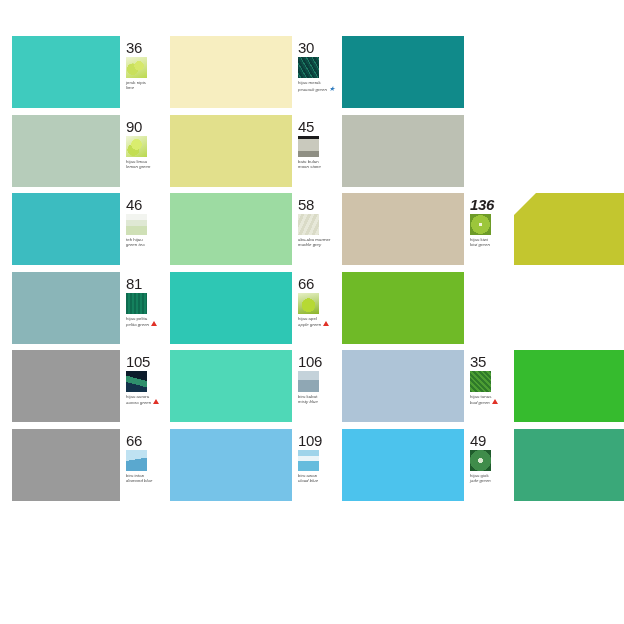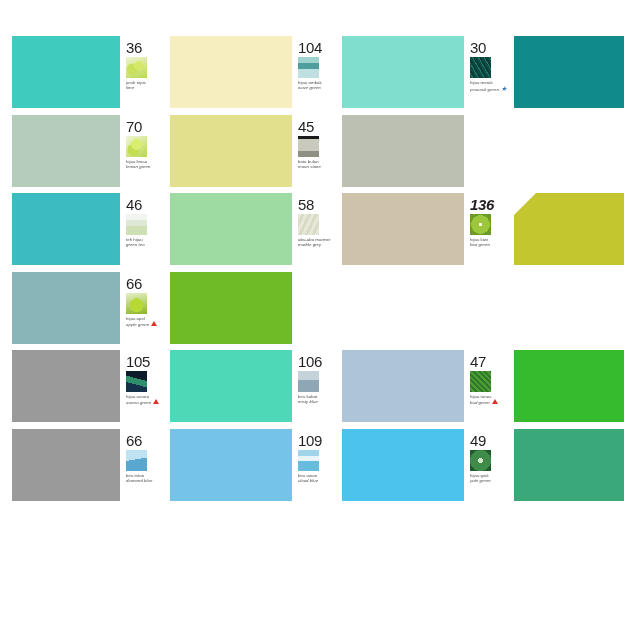--- a/index.html
+++ b/index.html
@@ -203,48 +203,37 @@
             <div class="thumb th-lime"></div>
             <div class="names">
               <div class="name-id">jeruk nipis</div>
               <div class="name-en"><span>lime</span></div>
             </div>
           </div>
           <div class="swatch" style="background: rgb(247, 238, 192);"></div>
         </div>
         <div class="cell">
           <div class="label">
-            <div class="code">104</div>
-            <div class="thumb th-wave"></div>
-            <div class="names">
-              <div class="name-id">hijau ombak</div>
-              <div class="name-en"><span>wave green</span></div>
-            </div>
-          </div>
-          <div class="swatch" style="background: rgb(127, 222, 205);"></div>
-        </div>
-        <div class="cell">
-          <div class="label">
             <div class="code">30</div>
             <div class="thumb th-peacock"></div>
             <div class="names">
               <div class="name-id">hijau merak</div>
               <div class="name-en"><span>peacock green</span><span class="marker star" style="color: rgb(46, 123, 191);">★</span></div>
             </div>
           </div>
           <div class="swatch" style="background: rgb(16, 138, 138);"></div>
         </div>
       </div>
       <div class="row">
         <div class="bleed-swatch">
           <div class="bleed-inner" style="background: rgb(182, 204, 186);"></div>
         </div>
         <div class="cell">
           <div class="label">
-            <div class="code">70</div>
+            <div class="code">90</div>
             <div class="thumb th-lemon"></div>
             <div class="names">
               <div class="name-id">hijau limau</div>
               <div class="name-en"><span>lemon green</span></div>
             </div>
           </div>
           <div class="swatch" style="background: rgb(226, 224, 140);"></div>
         </div>
         <div class="cell">
           <div class="label">
@@ -297,20 +286,31 @@
             <div class="new-badge">NEW</div>
           </div>
         </div>
       </div>
       <div class="row">
         <div class="bleed-swatch">
           <div class="bleed-inner" style="background: rgb(138, 181, 184);"></div>
         </div>
         <div class="cell">
           <div class="label">
+            <div class="code">81</div>
+            <div class="thumb th-pelita"></div>
+            <div class="names">
+              <div class="name-id">hijau pelita</div>
+              <div class="name-en"><span>pelita green</span><span class="marker"><span class="tri" style="border-bottom-color: rgb(224, 49, 39);"></span></span></div>
+            </div>
+          </div>
+          <div class="swatch" style="background: rgb(46, 199, 180);"></div>
+        </div>
+        <div class="cell">
+          <div class="label">
             <div class="code">66</div>
             <div class="thumb th-apple"></div>
             <div class="names">
               <div class="name-id">hijau apel</div>
               <div class="name-en"><span>apple green</span><span class="marker"><span class="tri" style="border-bottom-color: rgb(224, 49, 39);"></span></span></div>
             </div>
           </div>
           <div class="swatch" style="background: rgb(111, 186, 39);"></div>
         </div>
       </div>
@@ -335,21 +335,21 @@
             <div class="thumb th-misty"></div>
             <div class="names">
               <div class="name-id">biru kabut</div>
               <div class="name-en"><span>misty blue</span></div>
             </div>
           </div>
           <div class="swatch" style="background: rgb(174, 196, 215);"></div>
         </div>
         <div class="cell">
           <div class="label">
-            <div class="code">47</div>
+            <div class="code">35</div>
             <div class="thumb th-bud"></div>
             <div class="names">
               <div class="name-id">hijau tunas</div>
               <div class="name-en"><span>bud green</span><span class="marker"><span class="tri" style="border-bottom-color: rgb(224, 49, 39);"></span></span></div>
             </div>
           </div>
           <div class="swatch" style="background: rgb(54, 187, 46);"></div>
         </div>
       </div>
       <div class="row">

